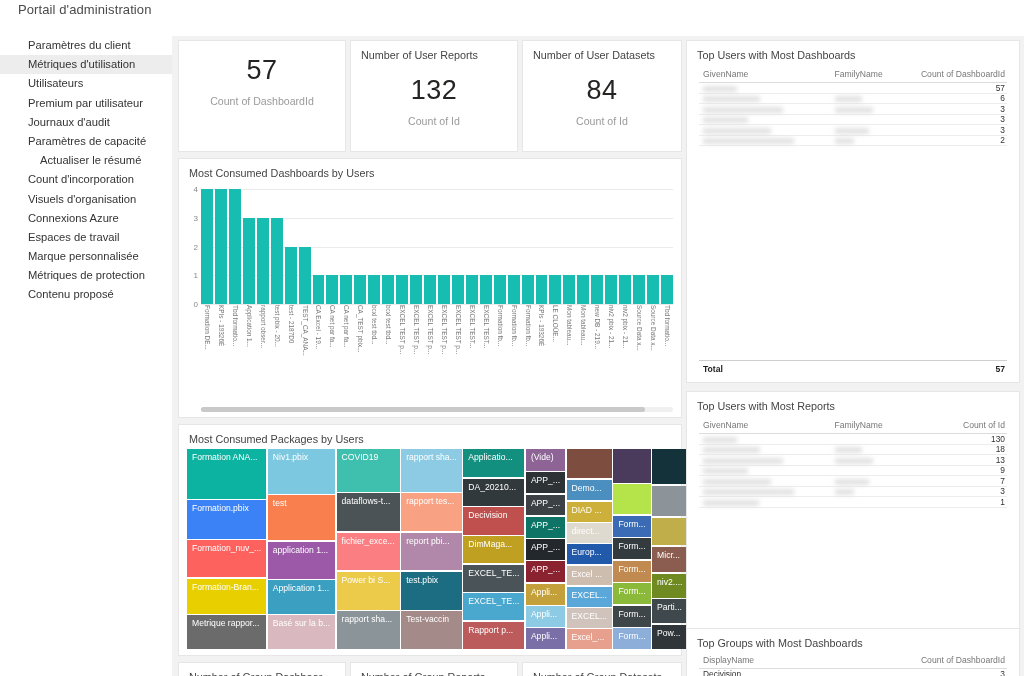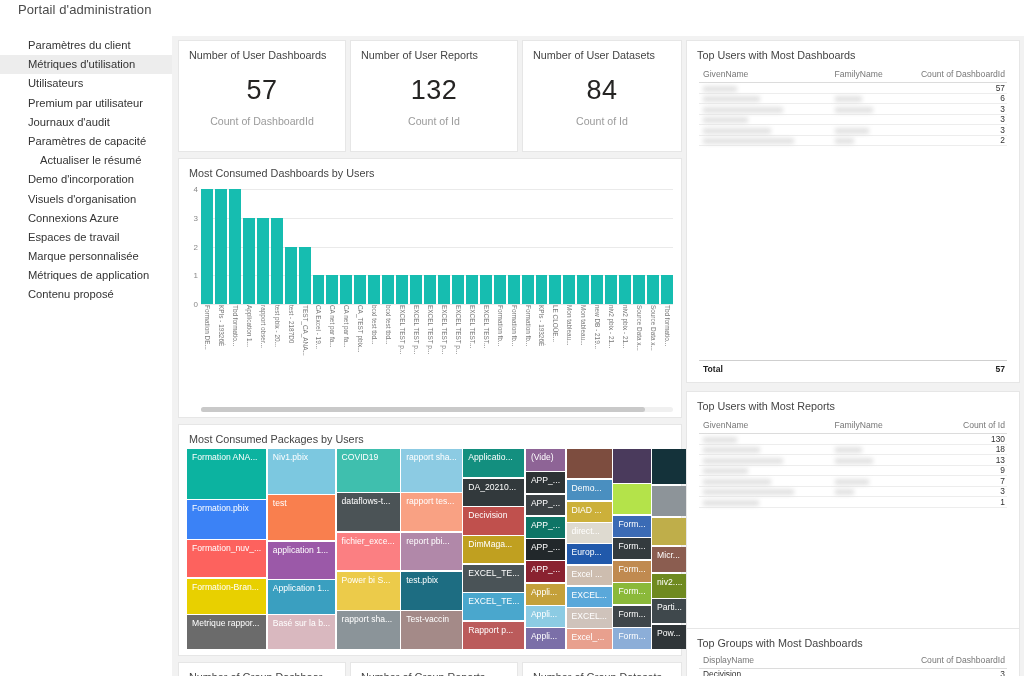--- a/index.html
+++ b/index.html
@@ -133,33 +133,32 @@
   <div class="page-title">Portail d'administration</div>
 
   <nav class="sidebar" id="sidebar">
       <div class="nav-item"><span>Paramètres du client</span></div>
       <div class="nav-item active"><span>Métriques d'utilisation</span></div>
       <div class="nav-item"><span>Utilisateurs</span></div>
       <div class="nav-item"><span>Premium par utilisateur</span></div>
       <div class="nav-item"><span>Journaux d'audit</span></div>
       <div class="nav-item"><span>Paramètres de capacité</span></div>
       <div class="nav-item sub"><span>Actualiser le résumé</span></div>
-      <div class="nav-item"><span>Demo d'incorporation</span></div>
+      <div class="nav-item"><span>Count d'incorporation</span></div>
       <div class="nav-item"><span>Visuels d'organisation</span></div>
       <div class="nav-item"><span>Connexions Azure</span></div>
       <div class="nav-item"><span>Espaces de travail</span></div>
       <div class="nav-item"><span>Marque personnalisée</span></div>
-      <div class="nav-item"><span>Métriques de application</span></div>
+      <div class="nav-item"><span>Métriques de protection</span></div>
       <div class="nav-item"><span>Contenu proposé</span></div>
     </nav>
 
   <div class="canvas">
 
     <div class="tile" style="left:6px; top:4px; width:168px; height:112px;">
-      <div class="tile-title">Number of User Dashboards</div>
       <div class="kpi-value">57</div>
       <div class="kpi-sub">Count of DashboardId</div>
     </div>
     <div class="tile" style="left:178px; top:4px; width:168px; height:112px;">
       <div class="tile-title">Number of User Reports</div>
       <div class="kpi-value">132</div>
       <div class="kpi-sub">Count of Id</div>
     </div>
     <div class="tile" style="left:350px; top:4px; width:160px; height:112px;">
       <div class="tile-title">Number of User Datasets</div>

